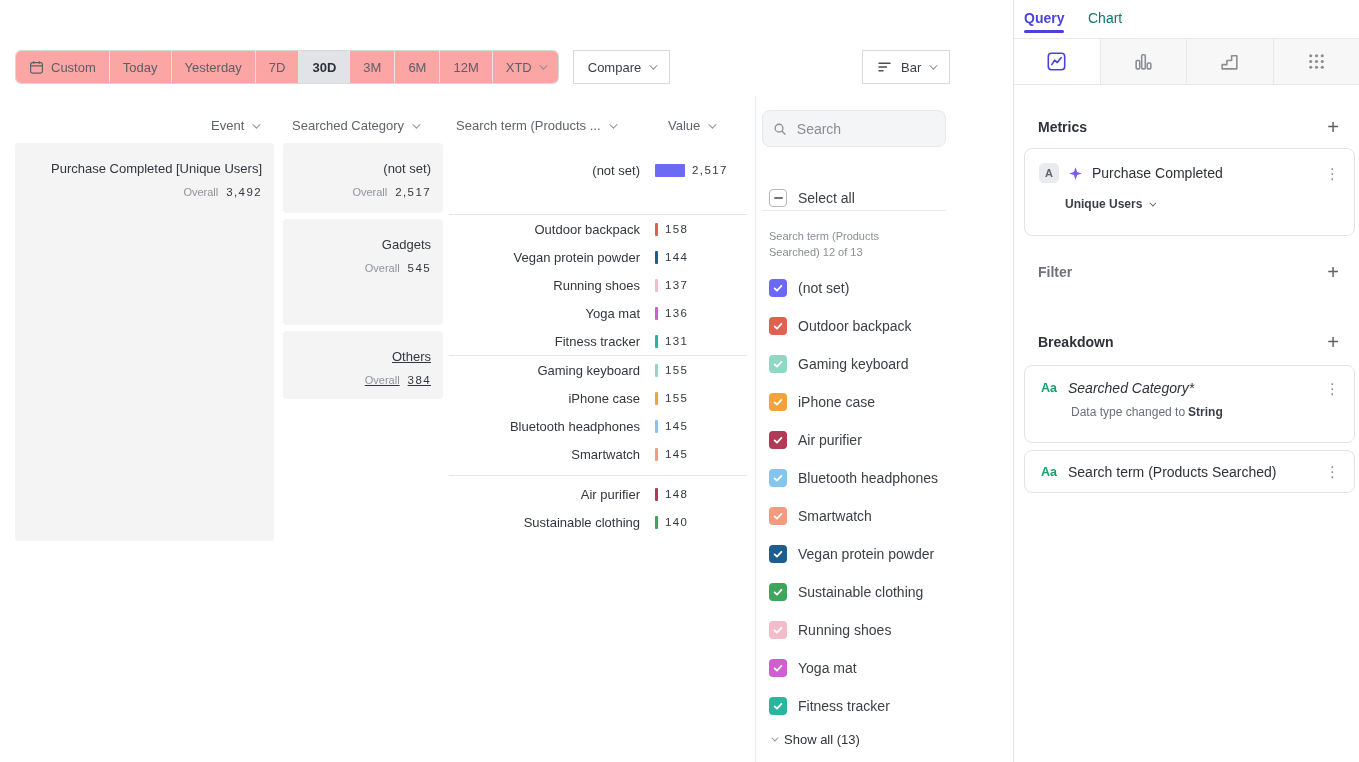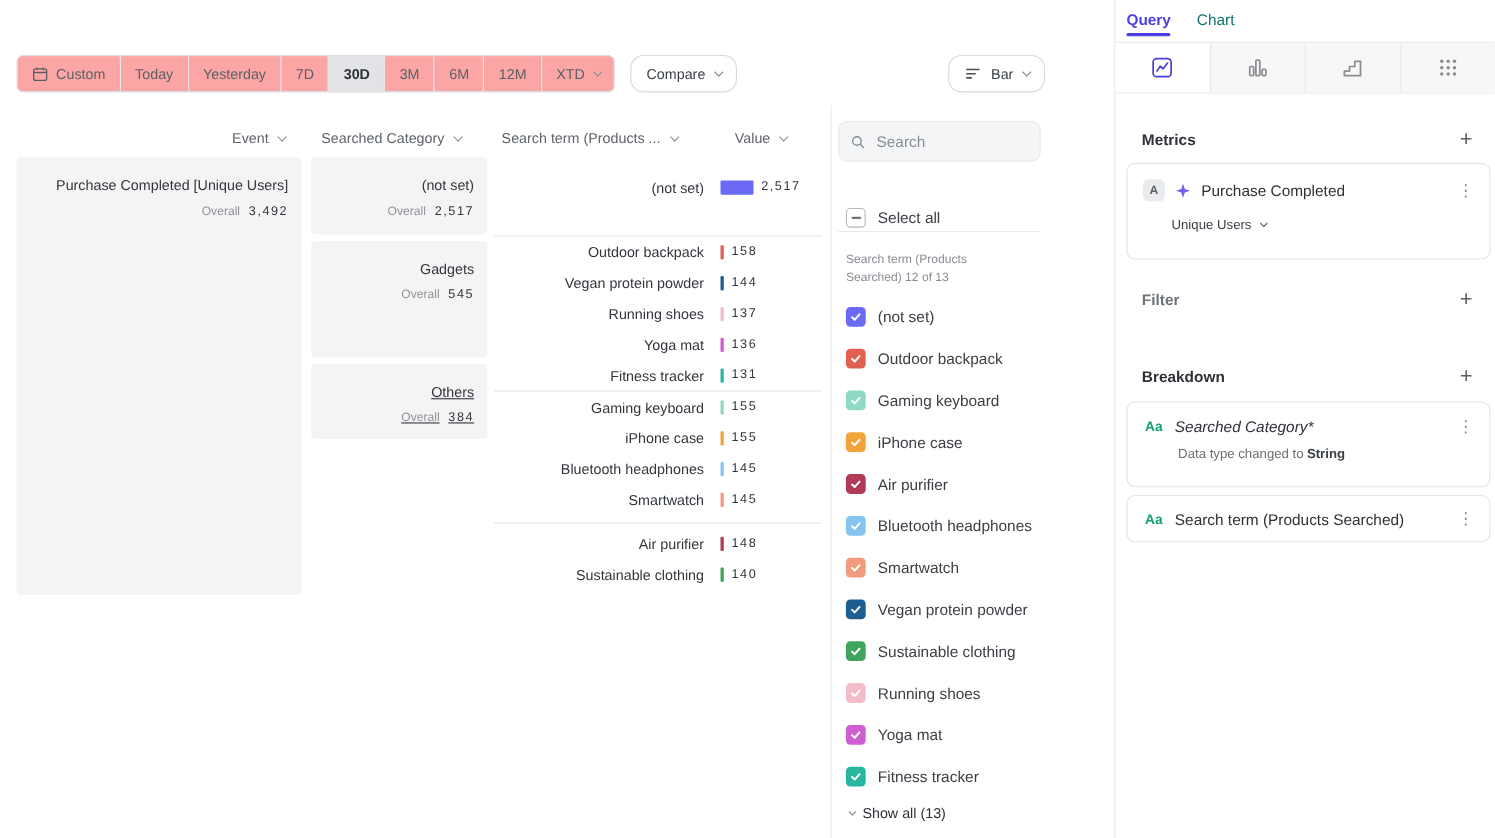--- a/index.html
+++ b/index.html
@@ -8,21 +8,21 @@
           font-family:"Liberation Sans","DejaVu Sans",sans-serif; color:#32363d; }
 
   
   .toolbar { position:absolute; left:15px; top:50px; height:34px; display:flex; gap:14px; }
   .seg { display:flex; border:1px solid #d8d9db; border-radius:6px; overflow:hidden; background:#fff; height:34px; }
   .seg-item { display:flex; align-items:center; gap:7px; padding:0 13px; font-size:13px; color:#5c6066;
               background:#fca5a5; border:none; border-left:1px solid #e4e5e7; cursor:pointer; white-space:nowrap; }
   .seg-item:first-child { border-left:none; }
   .seg-item.selected { background:#e2e3e6; color:#2e3138; font-weight:700; }
   .btn { display:flex; align-items:center; gap:8px; padding:0 14px; font-size:13px; color:#3a3f47;
-         border:1px solid #d8d9db; border-radius:12px; background:#fff; cursor:pointer; height:34px; }
+         border:1px solid #d8d9db; border-radius:0; background:#fff; cursor:pointer; height:34px; }
   .bar-btn { position:absolute; left:862px; top:50px; }
 
   .chev { display:inline-block; width:6px; height:6px; border-right:1.5px solid #8a8e94;
           border-bottom:1.5px solid #8a8e94; transform:rotate(45deg) translateY(-2px); }
   .chev.dark { border-color:#5c6066; }
   .chev.tiny { width:5px; height:5px; }
 
   
   .col-head { position:absolute; top:118px; display:flex; gap:8px; align-items:center;
               font-size:13px; color:#5f646b; cursor:pointer; }
@@ -89,21 +89,21 @@
   .card { position:absolute; left:1024px; width:331px; background:#fff; border:1px solid #e2e3e6; border-radius:8px; }
   .card-row { display:flex; align-items:center; gap:9px; padding:0 14px; }
   .metric-card { top:148px; height:88px; }
   .metric-card .card-row { padding-top:14px; }
   .badge-a { width:20px; height:20px; border-radius:5px; background:#e9ebee; color:#5f646b; font-size:11px;
              font-weight:700; display:flex; align-items:center; justify-content:center; flex:none; }
   .card-name { font-size:14px; color:#2e3138; white-space:nowrap; }
   .card-name.italic { font-style:italic; }
   .kebab { margin-left:auto; color:#8a8e94; font-size:15px; cursor:pointer; line-height:1; }
   .kebab::before { content:"\22EE"; }
-  .measure { margin:14px 0 0 40px; display:flex; align-items:center; gap:7px; font-size:12px; font-weight:400;
+  .measure { margin:14px 0 0 40px; display:flex; align-items:center; gap:7px; font-size:12px; font-weight:700;
              color:#3a3f47; cursor:pointer; }
   .bd-card1 { top:365px; height:78px; }
   .bd-card1 .card-row { padding-top:14px; }
   .bd-note { margin:9px 0 0 46px; font-size:12px; color:#6b6f76; }
   .bd-note b { color:#3a3f47; margin-left:3px; }
   .bd-card2 { top:450px; height:43px; }
   .bd-card2 .card-row { height:100%; }
   .aa { font-size:12.5px; font-weight:700; color:#13a06b; flex:none; width:20px; text-align:center; }
 </style>
 </head>

